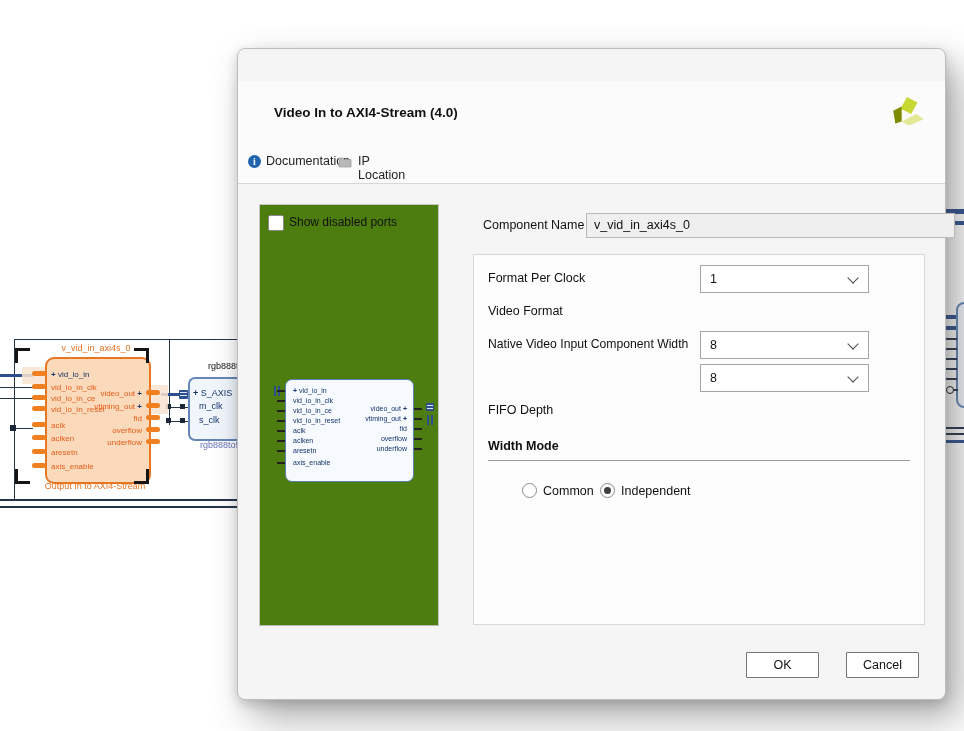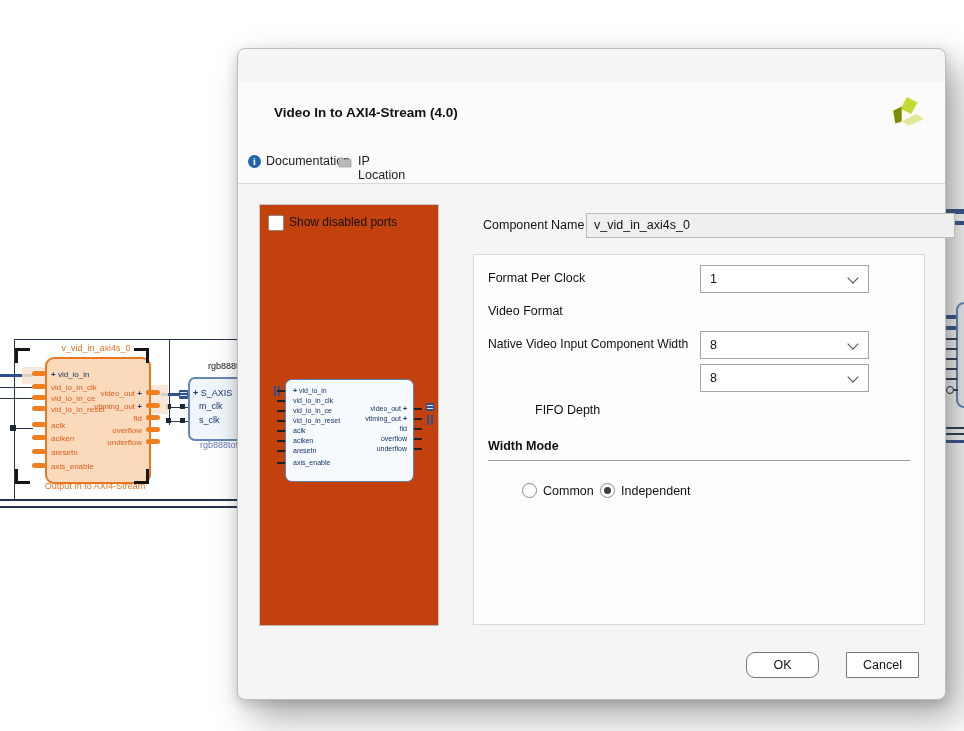--- a/index.html
+++ b/index.html
@@ -31,21 +31,21 @@
   #dialog{left:237px;top:48px;width:707px;height:650px;background:#f5f5f6;border:1px solid #bdbdbd;
           border-radius:8px;box-shadow:14px 18px 38px rgba(70,70,70,.45), 0 4px 12px rgba(0,0,0,.18);}
   #titlebar{left:0;top:0;right:0;height:32px;background:#f1f1f2;border-bottom:1px solid #dcdcdc;border-radius:8px 8px 0 0;}
   .title-text{font-size:13px;color:#1d1d1d;line-height:32px;}
   #close-x{width:24px;height:24px;text-align:center;line-height:24px;font-size:14px;color:#3c3c3c;cursor:default;}
   #header{left:0;top:32px;right:0;height:102px;background:#fbfbfc;border-bottom:1px solid #d8d8d8;}
   .heading{font-size:13.5px;font-weight:bold;color:#111;}
   .tab{font-size:12.5px;color:#222;}
   .info-ic{width:13px;height:13px;border-radius:50%;background:#1f64ad;color:#fff;font-size:10px;font-weight:bold;
            text-align:center;line-height:13px;font-family:"Liberation Serif",serif;}
-  .panel{background:#c2410c;border:1px solid #c6c6c6;border-bottom-color:#b9b9b9;}
+  .panel{background:#4d7c0f;border:1px solid #c6c6c6;border-bottom-color:#b9b9b9;}
   .fieldpanel{background:#fdfdfe;border:1px solid #d8d8d8;}
   .cb{width:14px;height:14px;background:#fff;border:1px solid #8b8b8b;border-radius:2px;}
   .lbl{font-size:12.5px;color:#111;white-space:nowrap;}
   .cn-field{background:#efeff0;border:1px solid #b9b9b9;font-size:12.5px;color:#111;line-height:23px;padding-left:7px;}
   .dropdown{background:#fff;border:1px solid #a5a5a5;height:26px;}
   .dd-val{font-size:12.5px;color:#111;line-height:26px;padding-left:9px;}
   .chev{position:absolute;right:11px;top:8px;width:7px;height:7px;border-right:1.6px solid #4a4a4a;border-bottom:1.6px solid #4a4a4a;transform:rotate(45deg);}
   .section-h{font-size:12.5px;font-weight:bold;color:#111;}
   .rule{height:1px;background:#9c9c9c;}
   .radio{width:15px;height:15px;border:1px solid #8a8a8a;border-radius:50%;background:#fff;box-sizing:border-box;}
@@ -234,27 +234,27 @@
       <div class="abs dropdown" style="left:226px;top:76px;width:167px;">
         <div class="dd-val">8</div>
         <div class="chev"></div>
       </div>
 
       <div class="abs dropdown" style="left:226px;top:109px;width:167px;">
         <div class="dd-val">8</div>
         <div class="chev"></div>
       </div>
 
-      <div class="abs lbl" style="left:14px;top:148px;margin-left:47px;">FIFO Depth</div>
+      <div class="abs lbl" style="left:14px;top:148px;">FIFO Depth</div>
 
       <div class="abs section-h" style="left:14px;top:184px;">Width Mode</div>
       <div class="abs rule" style="left:14px;top:205px;width:422px;"></div>
       <div class="abs radio" style="left:48px;top:228px;"></div>
       <div class="abs lbl" style="left:69px;top:229px;">Common</div>
       <div class="abs radio checked" style="left:126px;top:228px;"></div>
       <div class="abs lbl" style="left:147px;top:229px;">Independent</div>
     </div>
 
-    <div class="abs btn" style="left:508px;top:603px;width:73px;height:26px;box-sizing:border-box;border-radius:9px;">OK</div>
+    <div class="abs btn" style="left:508px;top:603px;width:73px;height:26px;box-sizing:border-box;">OK</div>
     <div class="abs btn" style="left:608px;top:603px;width:73px;height:26px;box-sizing:border-box;">Cancel</div>
   </div>
 
 </div>
 
 </body></html>

